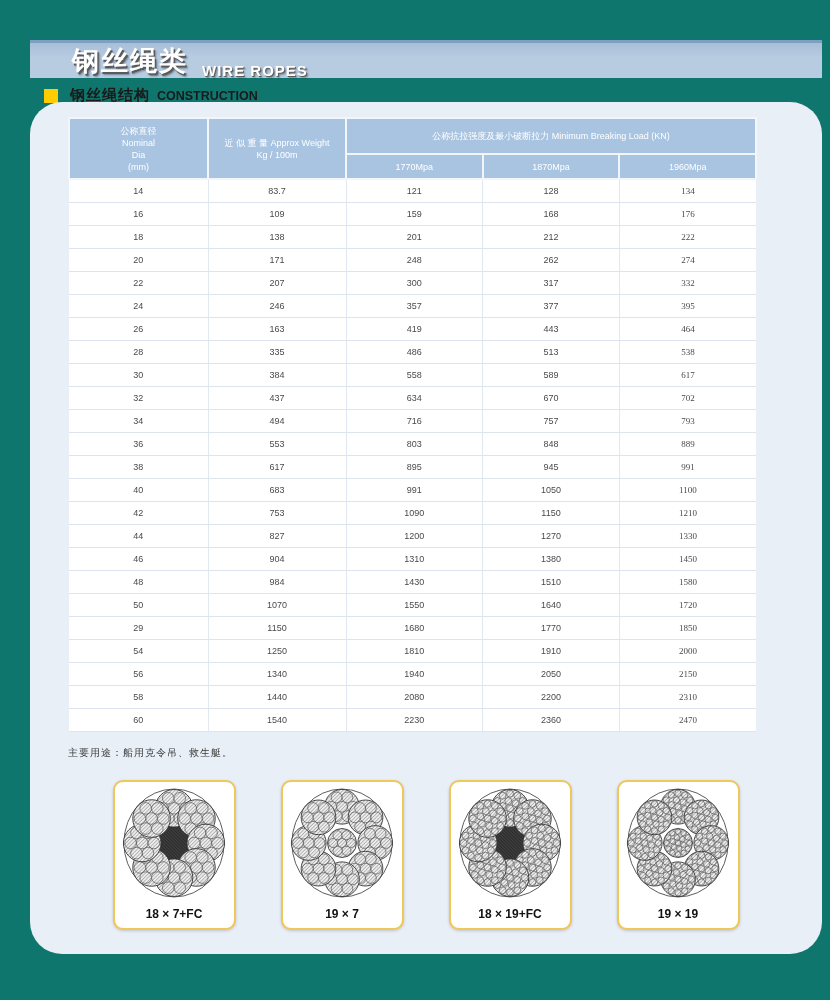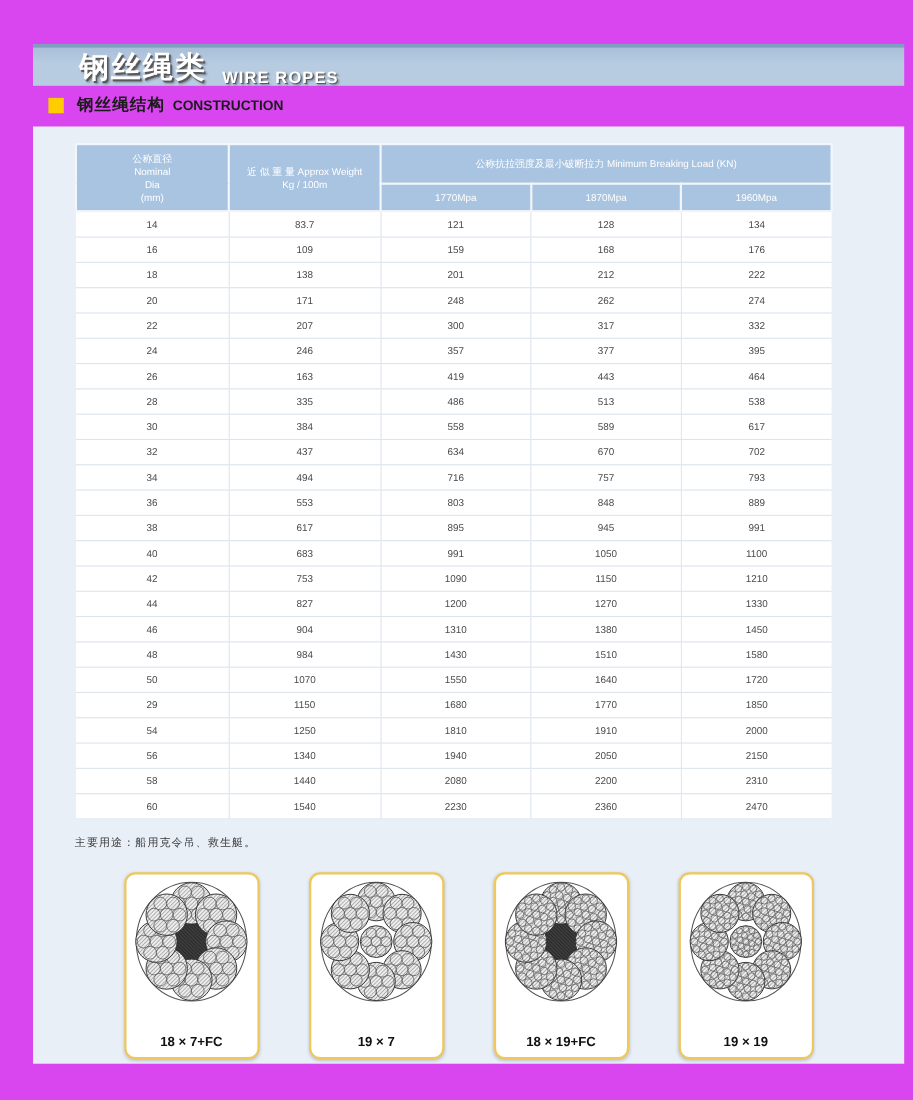--- a/index.html
+++ b/index.html
@@ -1,53 +1,53 @@
 <!DOCTYPE html>
 <html><head>
 <meta charset="utf-8">
 <style>
   html,body{margin:0;padding:0;background:#fff;}
   body{width:830px;height:1000px;font-family:"Liberation Sans",sans-serif;position:relative;overflow:hidden;}
-  .page{position:absolute;left:0;top:0;width:830px;height:1000px;background:#d946ef;}
+  .page{position:absolute;left:0;top:0;width:830px;height:1000px;background:#0f766e;}
 
   
   .title-band{position:absolute;left:30px;top:40px;width:792px;height:38px;
     background:linear-gradient(#a8bfd8,#b7cbe1 40%,#b7cbe1);border-top:3px solid #7f9fc2;
     display:flex;align-items:center;padding-left:42px;box-sizing:border-box;}
   .title-zh{font-size:27px;font-weight:bold;color:#fff;letter-spacing:2px;
     text-shadow:1.5px 1.5px 0 #5a5a5a,2.5px 2.5px 2px rgba(0,0,0,.35);}
   .title-en{font-size:15px;font-weight:bold;color:#fff;margin-left:14px;margin-top:20px;letter-spacing:1px;
     text-shadow:1px 1px 0 #5a5a5a,2px 2px 2px rgba(0,0,0,.35);}
 
   
   .section-head{position:absolute;left:44px;top:86px;display:flex;align-items:center;text-align:center;}
   .bullet{width:14px;height:14px;background:#ffcc00;margin-right:12px;}
   .sec-zh{font-size:15px;font-weight:bold;color:#1a1a1a;letter-spacing:1px;}
   .sec-en{font-size:12.5px;font-weight:bold;color:#1a1a1a;margin-left:7px;}
 
   
-  .panel{position:absolute;left:30px;top:115px;width:792px;height:852px;background:#e9eff7;}
+  .panel{position:absolute;left:30px;top:102px;width:792px;height:852px;background:#e9eff7;border-radius:32px;}
 
   
   table.spec{position:absolute;left:38px;top:15px;width:689px;border-collapse:collapse;table-layout:fixed;}
   table.spec th{background:#a9c4e1;color:#fff;font-weight:normal;font-size:9px;border:2px solid #f2f6fa;padding:0;}
   table.spec thead .grp{height:36px;}
   table.spec thead .sub{height:25px;text-align:center;}
   table.spec th .hl{line-height:12px;}
   table.spec td{background:#fff;color:#4a4a4a;font-size:9px;text-align:center;height:22px;
     border-right:1px solid #e2e8f1;border-bottom:1px solid #dde4ee;padding:0;}
-  table.spec tr td:last-child{border-right:none;}
+  table.spec tr td:last-child{border-right:none;font-family:Liberation Serif, serif;}
   .cw1{width:137px;} .cw2{width:136px;} .cw3{width:139px;} .cw4{width:140px;margin-top:30px;} .cw5{width:137px;}
 
   
   .note{position:absolute;left:38px;top:644px;font-size:10px;color:#3b3b3b;letter-spacing:1px;}
 
   
   .cards{position:absolute;left:0;top:678px;width:792px;display:flex;justify-content:center;gap:45px;}
-  .card{width:123px;height:170px;background:#fff;border:2px solid #f0c75a;border-radius:10px;
+  .card{width:123px;height:150px;background:#fff;border:2px solid #f0c75a;border-radius:10px;
     box-shadow:0 1px 3px rgba(0,0,0,.18);display:flex;flex-direction:column;align-items:center;
     justify-content:space-between;box-sizing:border-box;padding:5px 3px 7px;}
   .card-label{font-size:12px;font-weight:bold;color:#111;}
 </style>
 </head>
 <body>
 
 <div class="page">
 
   <div class="title-band">

